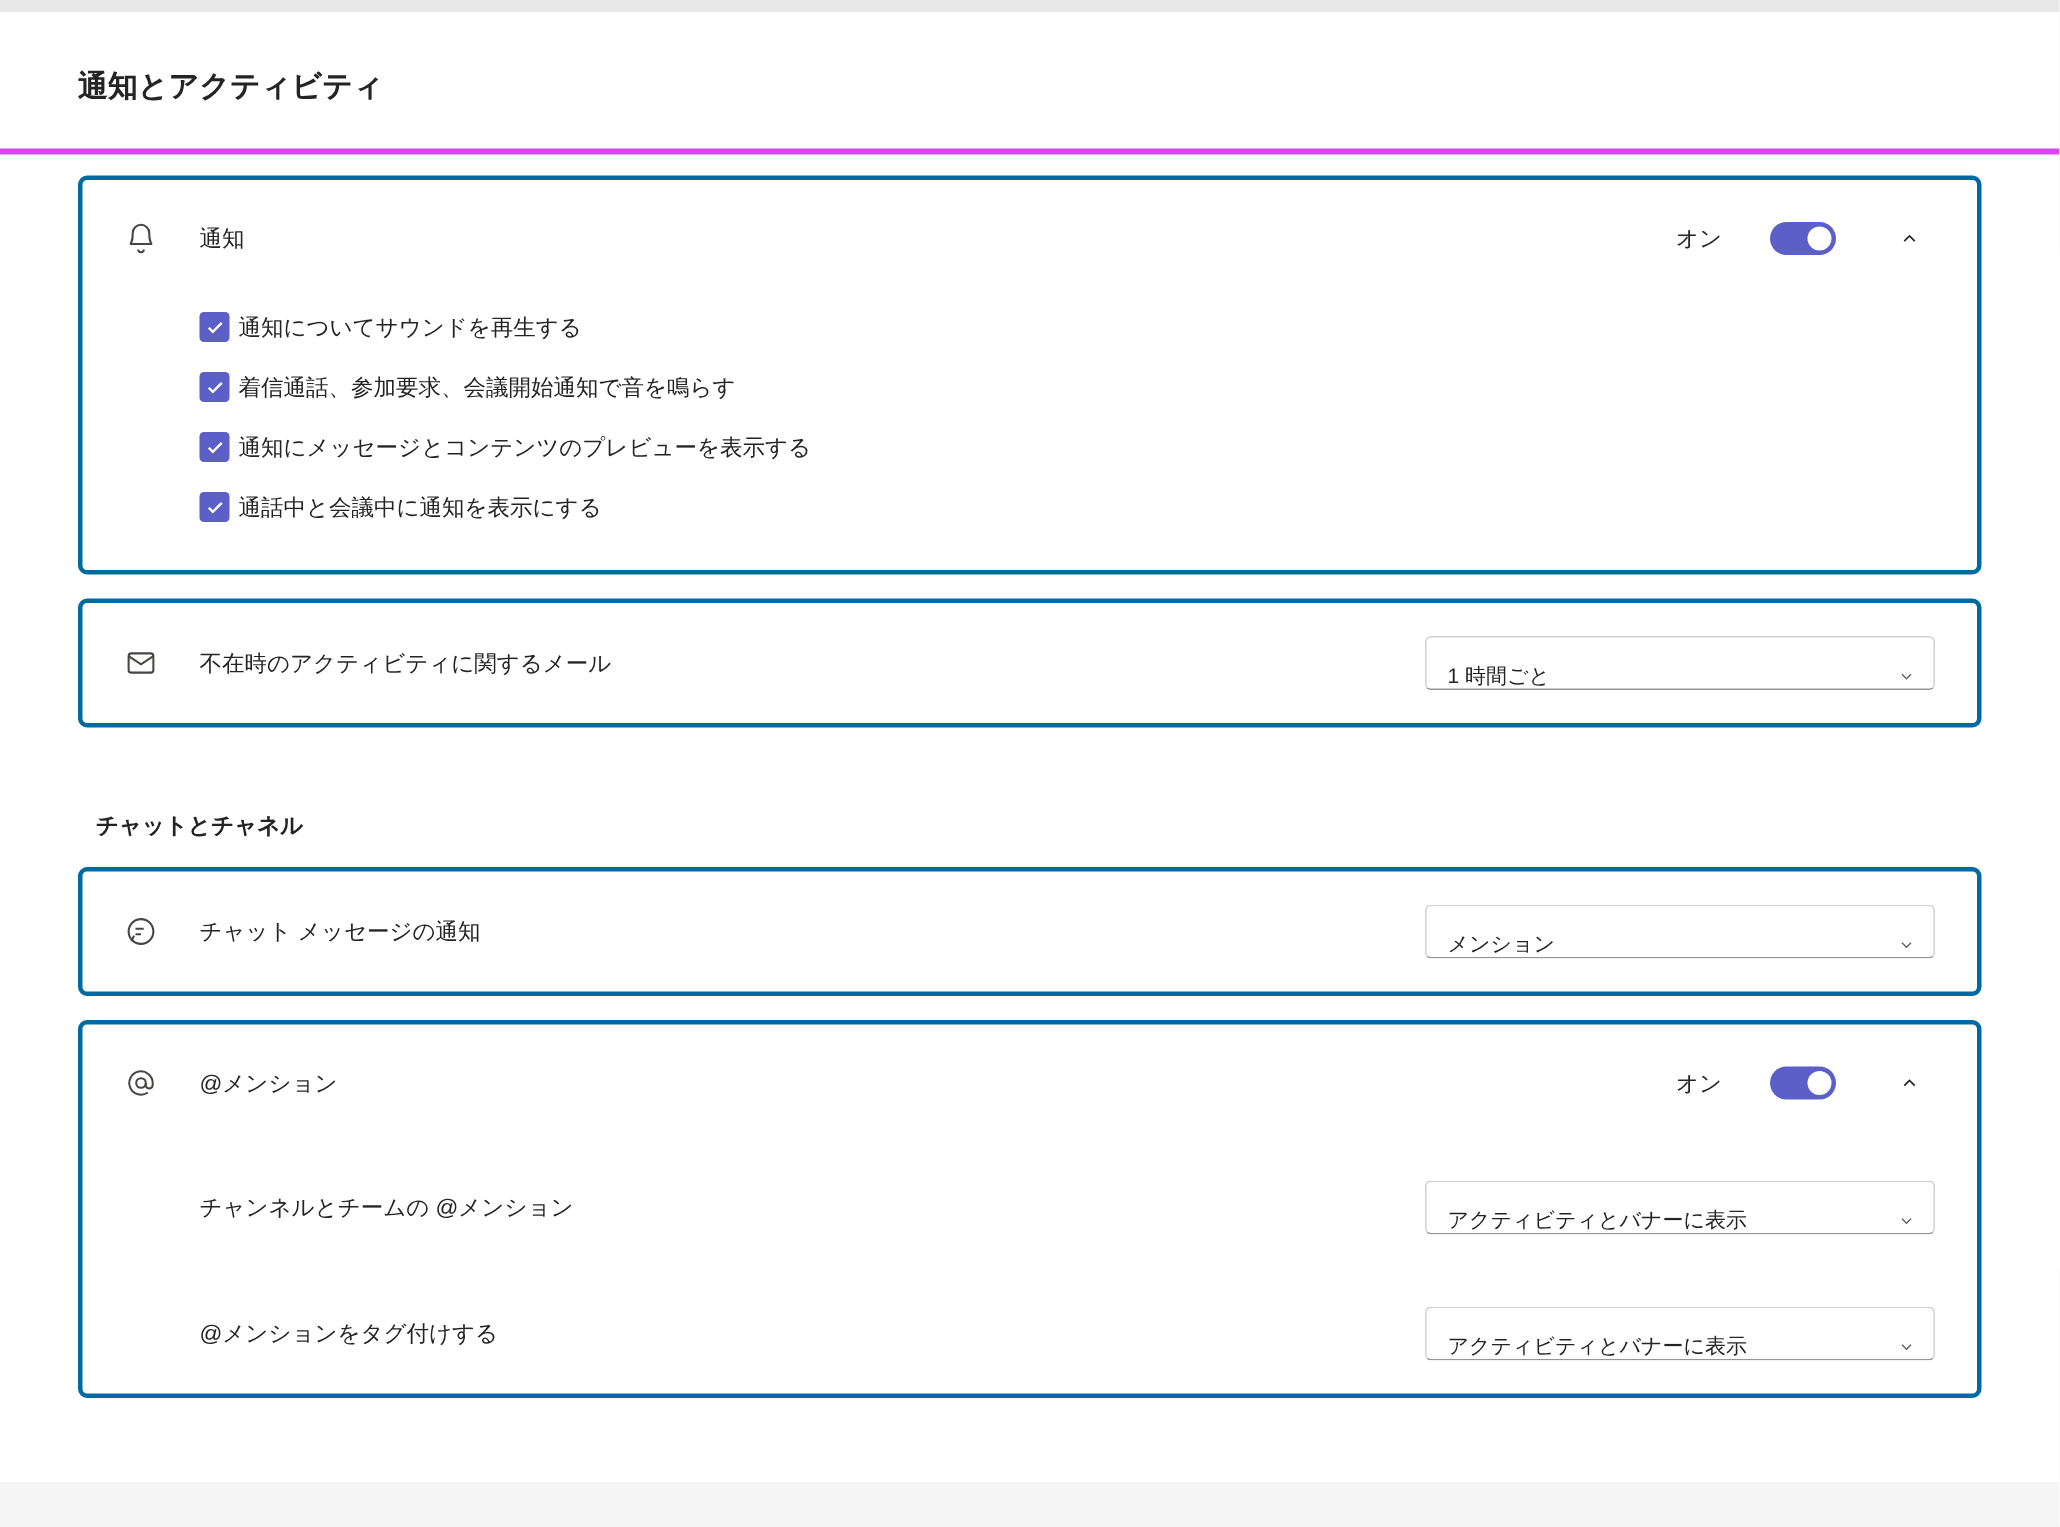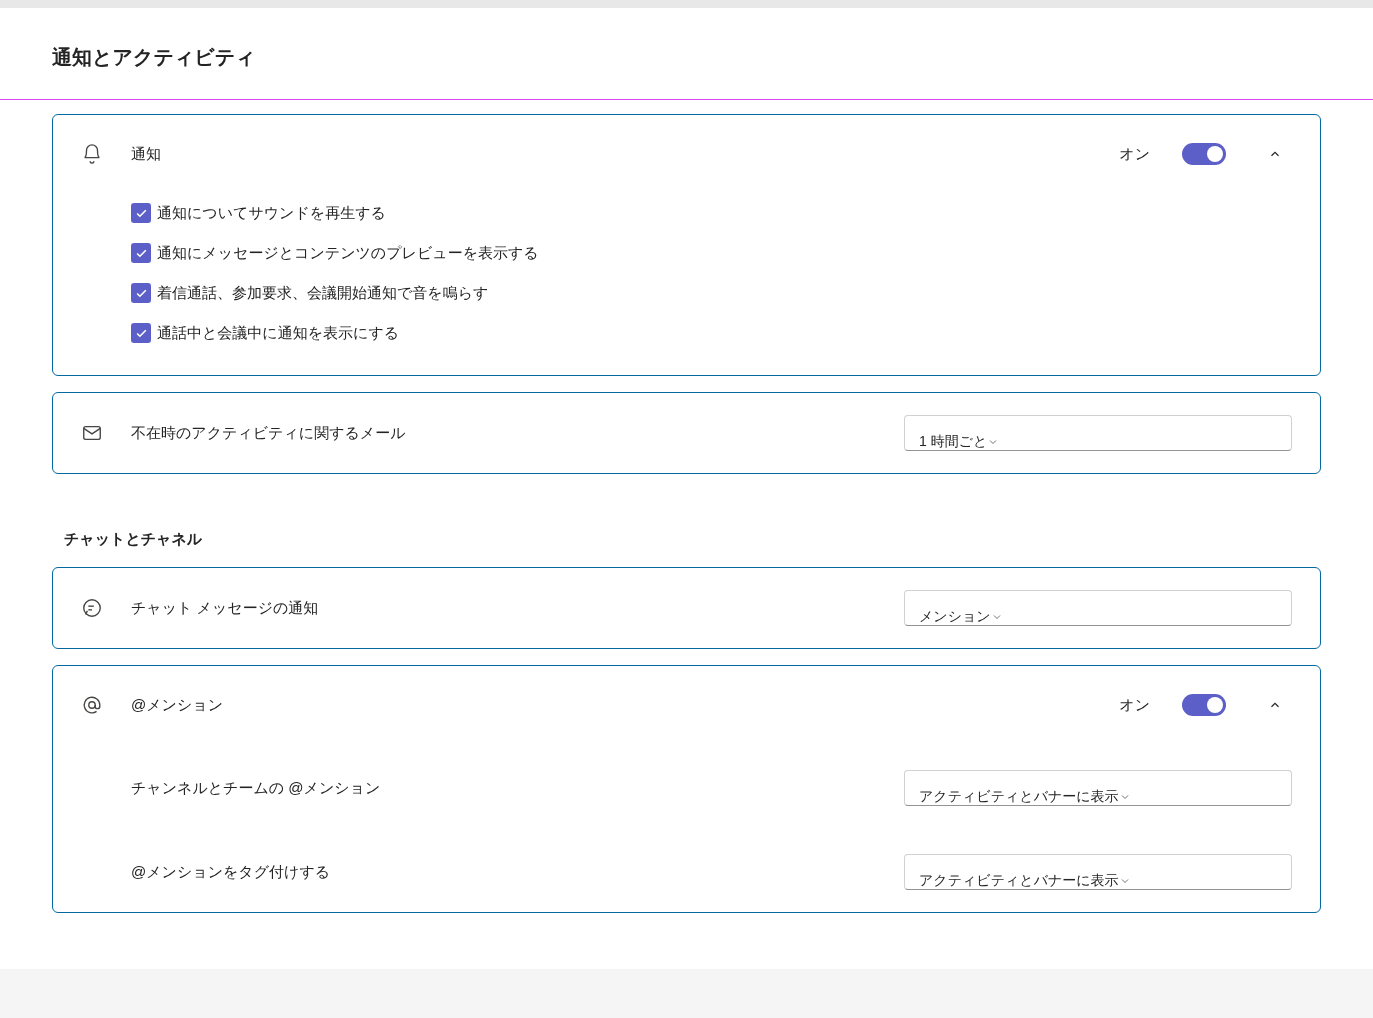--- a/index.html
+++ b/index.html
@@ -12,32 +12,32 @@
     .topbar {
       height: 8px;
       background: #e8e8e8;
     }
     .page {
       background: #fff;
       padding: 0 0 40px 0;
     }
     .page-header {
       padding: 36px 52px 28px;
-      border-bottom: 1px solid #d946ef;
+      border-bottom: 4px solid #d946ef;
     }
     .page-title {
       font-size: 20px;
       font-weight: 700;
       color: #242424;
     }
     .content {
       padding: 14px 52px 0;
     }
     .card {
-      border: 1px solid #0369a1;
+      border: 3px solid #0369a1;
       border-radius: 6px;
       background: #fff;
       margin-bottom: 16px;
     }
     .card-row {
       display: flex;
       align-items: center;
       padding: 22px 28px;
       gap: 0;
     }
@@ -128,27 +128,28 @@
       height: 13px;
       stroke: #fff;
       stroke-width: 3;
       fill: none;
     }
     .checkbox-label {
       font-size: 15px;
       color: #242424;
     }
     .select {
-      width: 388px;
+      width: 340px;
       height: 36px;
       border: 1px solid #d1d1d1;
       border-bottom: 1px solid #949494;
       border-radius: 4px;
       display: flex;
       align-items: center;
+      justify-content: space-between;
       padding: 17px 12px 0 14px;
       background: #fff;
       cursor: pointer;
     }
     .select span {
       font-size: 14px;
       color: #242424;
     }
     .select svg {
       width: 12px;
@@ -216,29 +217,29 @@
               </svg>
           </div>
           <span class="checkbox-label">通知についてサウンドを再生する</span>
         </div>
         <div class="checkbox-row">
           <div class="checkbox">
             <svg viewBox="0 0 24 24">
                 <polyline points="4 12 9 17 20 6"></polyline>
               </svg>
           </div>
-          <span class="checkbox-label">通知にメッセージとコンテンツのプレビューを表示する</span>
+          <span class="checkbox-label">着信通話、参加要求、会議開始通知で音を鳴らす</span>
         </div>
         <div class="checkbox-row">
           <div class="checkbox">
             <svg viewBox="0 0 24 24">
                 <polyline points="4 12 9 17 20 6"></polyline>
               </svg>
           </div>
-          <span class="checkbox-label">着信通話、参加要求、会議開始通知で音を鳴らす</span>
+          <span class="checkbox-label">通知にメッセージとコンテンツのプレビューを表示する</span>
         </div>
         <div class="checkbox-row">
           <div class="checkbox">
             <svg viewBox="0 0 24 24">
                 <polyline points="4 12 9 17 20 6"></polyline>
               </svg>
           </div>
           <span class="checkbox-label">通話中と会議中に通知を表示にする</span>
         </div>
       </div>

